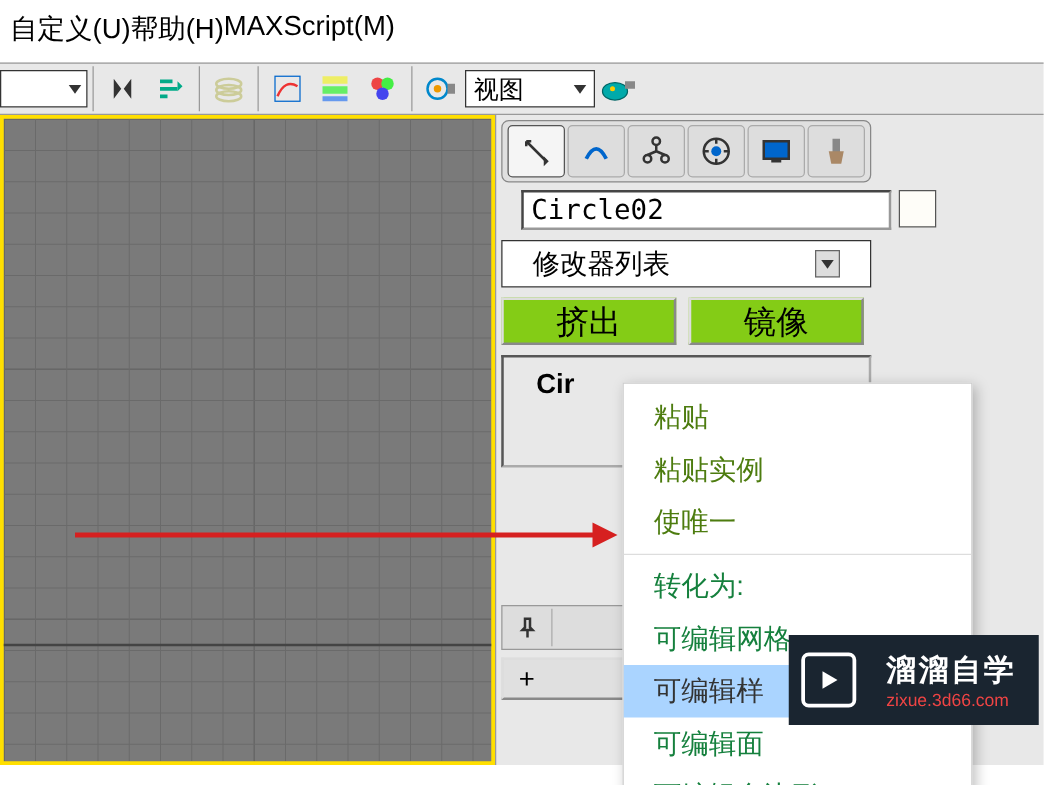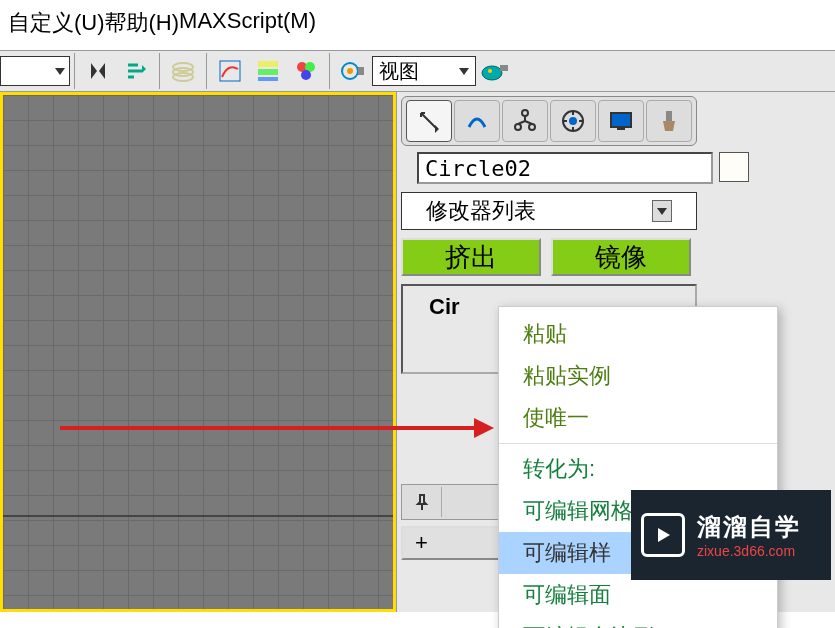--- a/index.html
+++ b/index.html
@@ -50,21 +50,21 @@
     
     .rollup-header { width: 296px; height: 34px; border: 2px outset #ddd; background: #e0e0e0; display: flex; align-items: center; padding: 0 12px; font-size: 22px; gap: 12px; margin-top: 6px; }
     
     .context-menu { position: absolute; left: 498px; top: 306px; width: 280px; background: #fff; border: 1px solid #ccc; box-shadow: 3px 3px 10px rgba(0,0,0,0.25); z-index: 20; padding: 6px 0; }
     .cm-item { padding: 6px 24px; font-size: 22px; color: #4d7c0f; }
     .cm-item.enabled { color: #15803d; }
     .cm-item.highlight { background: #aad4ff; color: #333; }
     .cm-sep { height: 1px; background: #ddd; margin: 4px 0; }
     .cm-header { padding: 6px 24px; font-size: 22px; color: #15803d; }
     
-    .watermark { position: absolute; right: 4px; bottom: 48px; width: 200px; height: 90px; background: #1a2530; color: #fff; display: flex; align-items: center; padding: 6px 10px; gap: 12px; z-index: 30; }
+    .watermark { position: absolute; right: 4px; bottom: 48px; width: 200px; height: 72px; background: #1a2530; color: #fff; display: flex; align-items: center; padding: 6px 10px; gap: 24px; z-index: 30; }
     .wm-icon { width: 44px; height: 44px; border: 3px solid #fff; border-radius: 6px; display: flex; align-items: center; justify-content: center; }
     .wm-text { display: flex; flex-direction: column; }
     .wm-title { font-size: 24px; font-weight: bold; letter-spacing: 2px; }
     .wm-sub { font-size: 14px; color: #ef4444; }
   </style>
 </head>
 <body>
 
 <div class="menubar">
   <span>自定义(U)</span>

